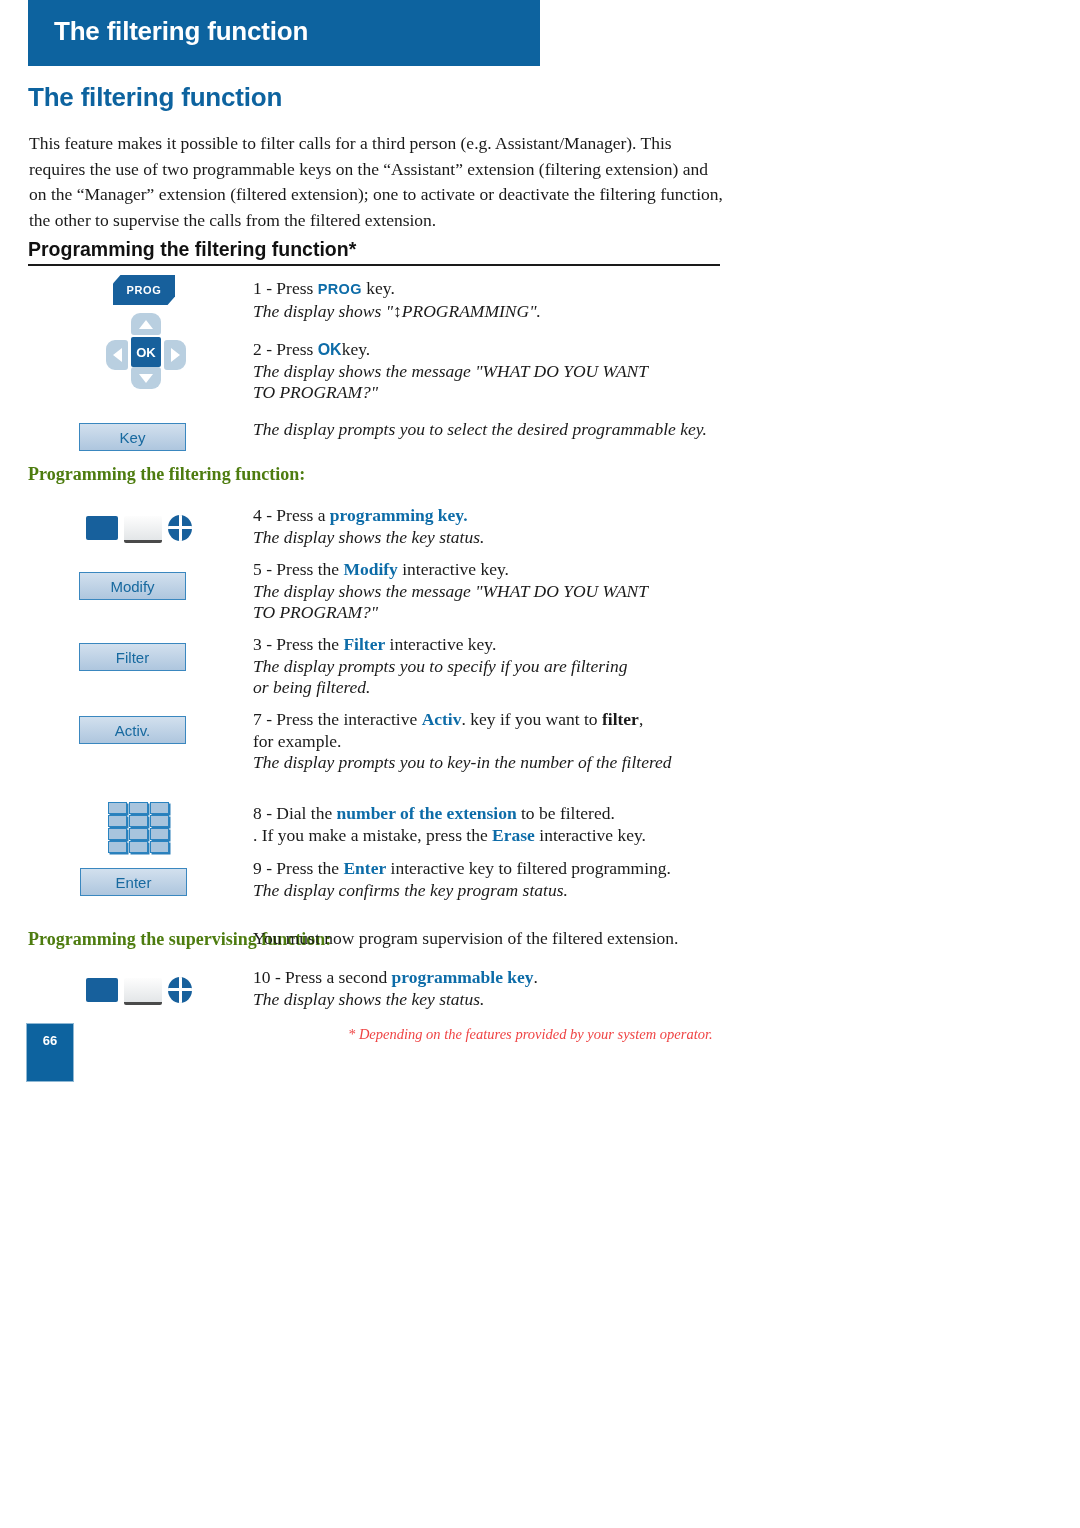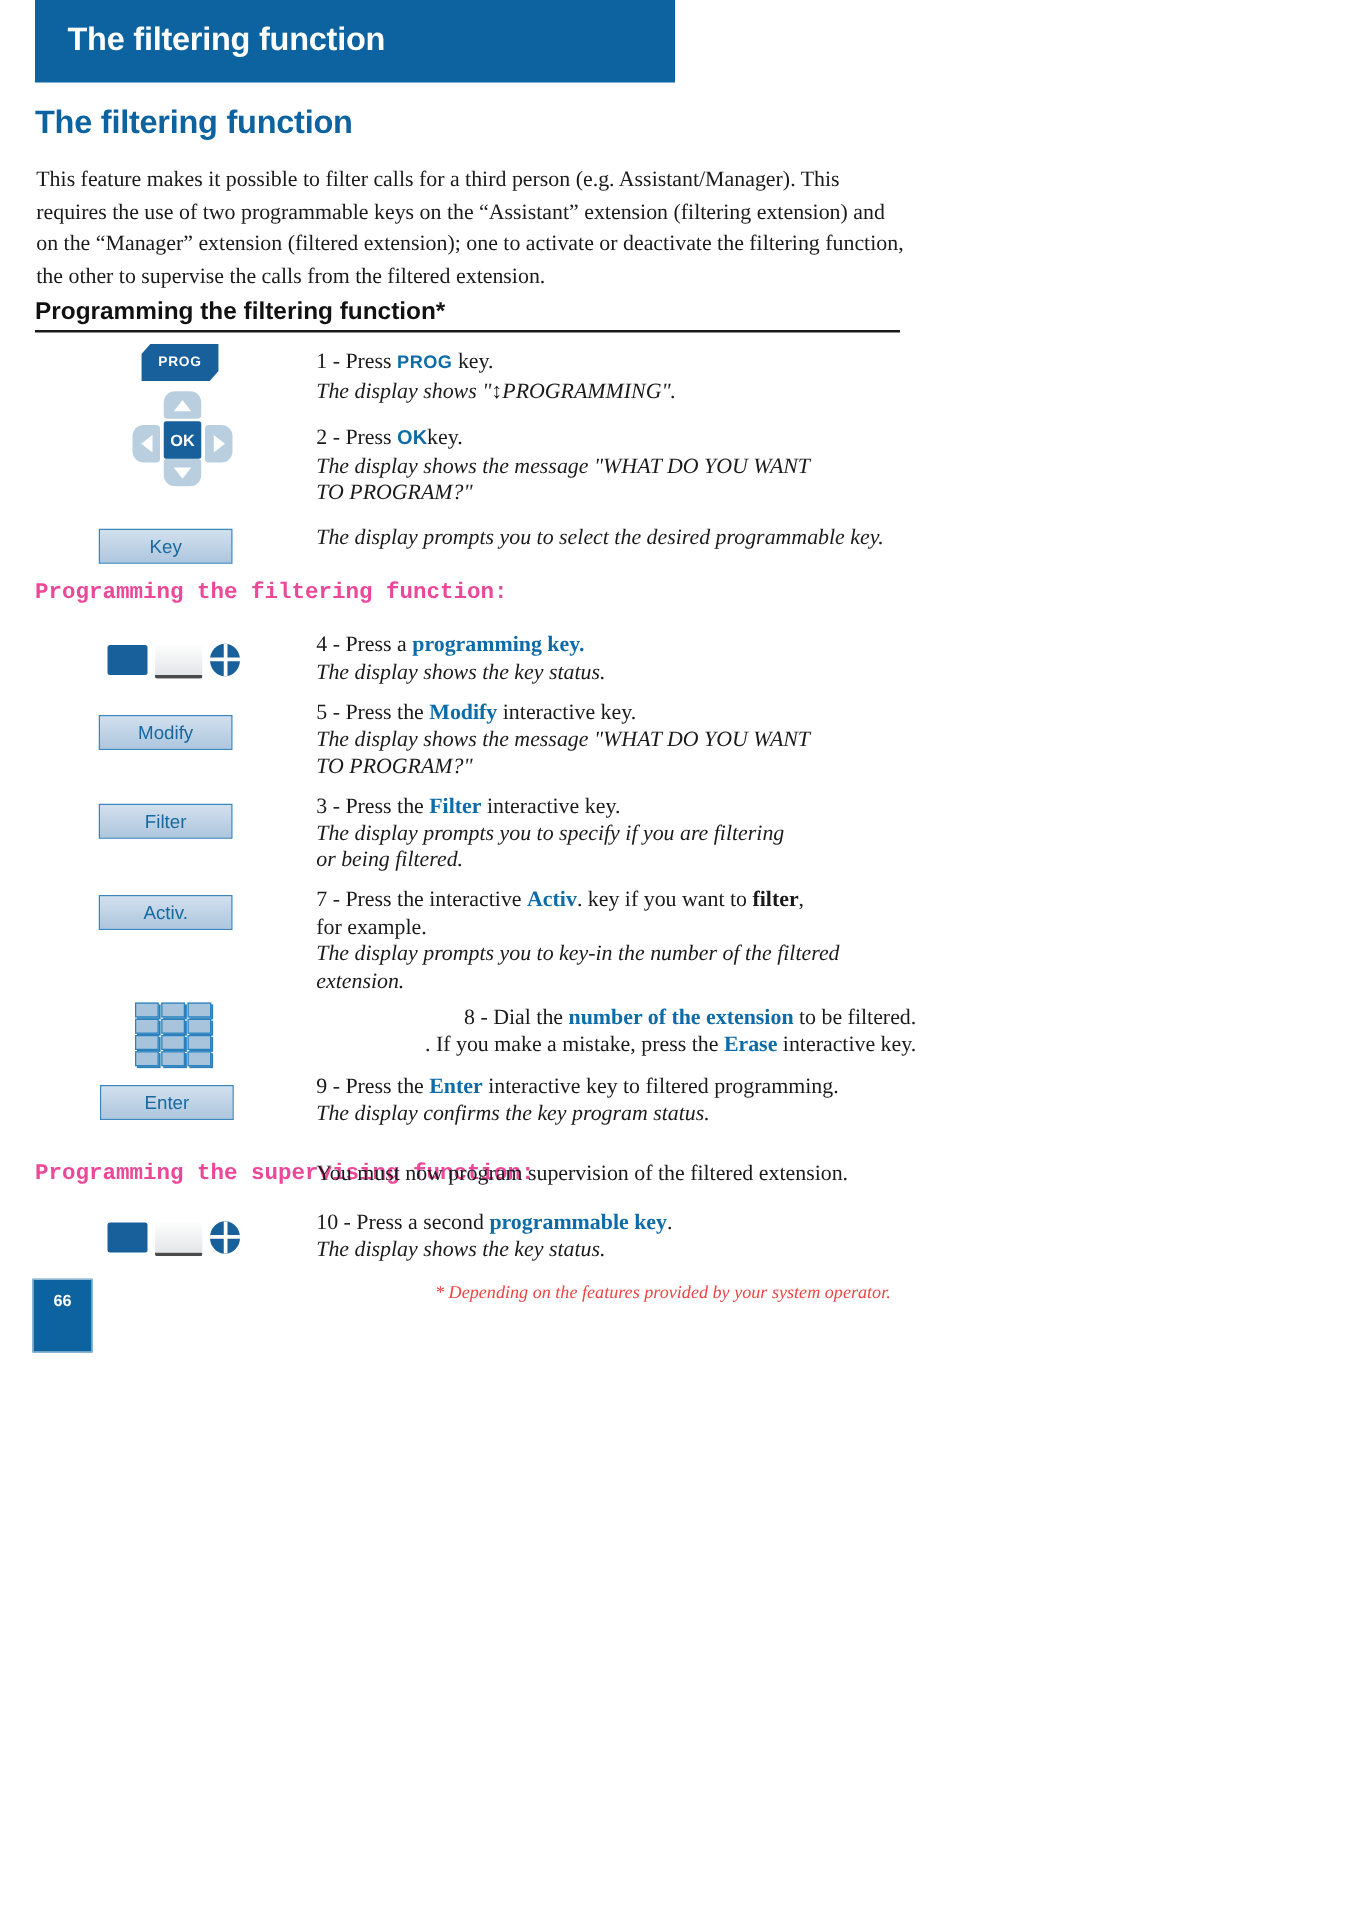--- a/index.html
+++ b/index.html
@@ -68,22 +68,22 @@
     letter-spacing:0.4px;
   }
   .inline-ok{
     font-family:"Liberation Sans", sans-serif;
     font-weight:bold;font-size:16px;color:#0d6ca8;
   }
 
   
   .lbl{
     position:absolute;
-    font-family:Liberation Mono, monospace;
-    font-weight:bold;font-size:18px;color:#ec4899;
+    font-family:Liberation Serif, serif;
+    font-weight:bold;font-size:18px;color:#4d7c0f;
     line-height:24px;
   }
 
   
   .ikey{
     position:absolute;width:105px;height:26px;
     border:1.6px solid #3a87bf;
     background:linear-gradient(#d2e0ee,#aec6de);
     display:flex;align-items:center;justify-content:center;
     font-family:"Liberation Sans", sans-serif;
@@ -299,24 +299,23 @@
       <span class="ln disp">The display prompts you to specify if you are filtering</span>
       <span class="ln disp">or being filtered.</span>
     </div>
 
     <div class="step" style="top:709px;">
       <span class="ln"><span>7 - Press the interactive</span>
         <span class="kw">Activ</span><span>. key if you want to</span>
         <span class="kwb">filter</span><span>,</span></span>
       <span class="ln">for example.</span>
       <span class="ln disp">The display prompts you to key-in the number of the filtered</span>
-      <span class="ln disp">extension.</span>
-    </div>
-
-    <div class="step" style="top:803px;text-align:right;">
+    </div>
+
+    <div class="step" style="top:803px;">
       <span class="ln"><span>8 - Dial the</span>
         <span class="kw">number of the extension</span>
         <span>to be filtered.</span></span>
       <span class="ln"><span>. If you make a mistake, press the</span>
         <span class="kw">Erase</span>
         <span>interactive key.</span></span>
     </div>
 
     <div class="step" style="top:858px;">
       <span class="ln"><span>9 - Press the</span>

